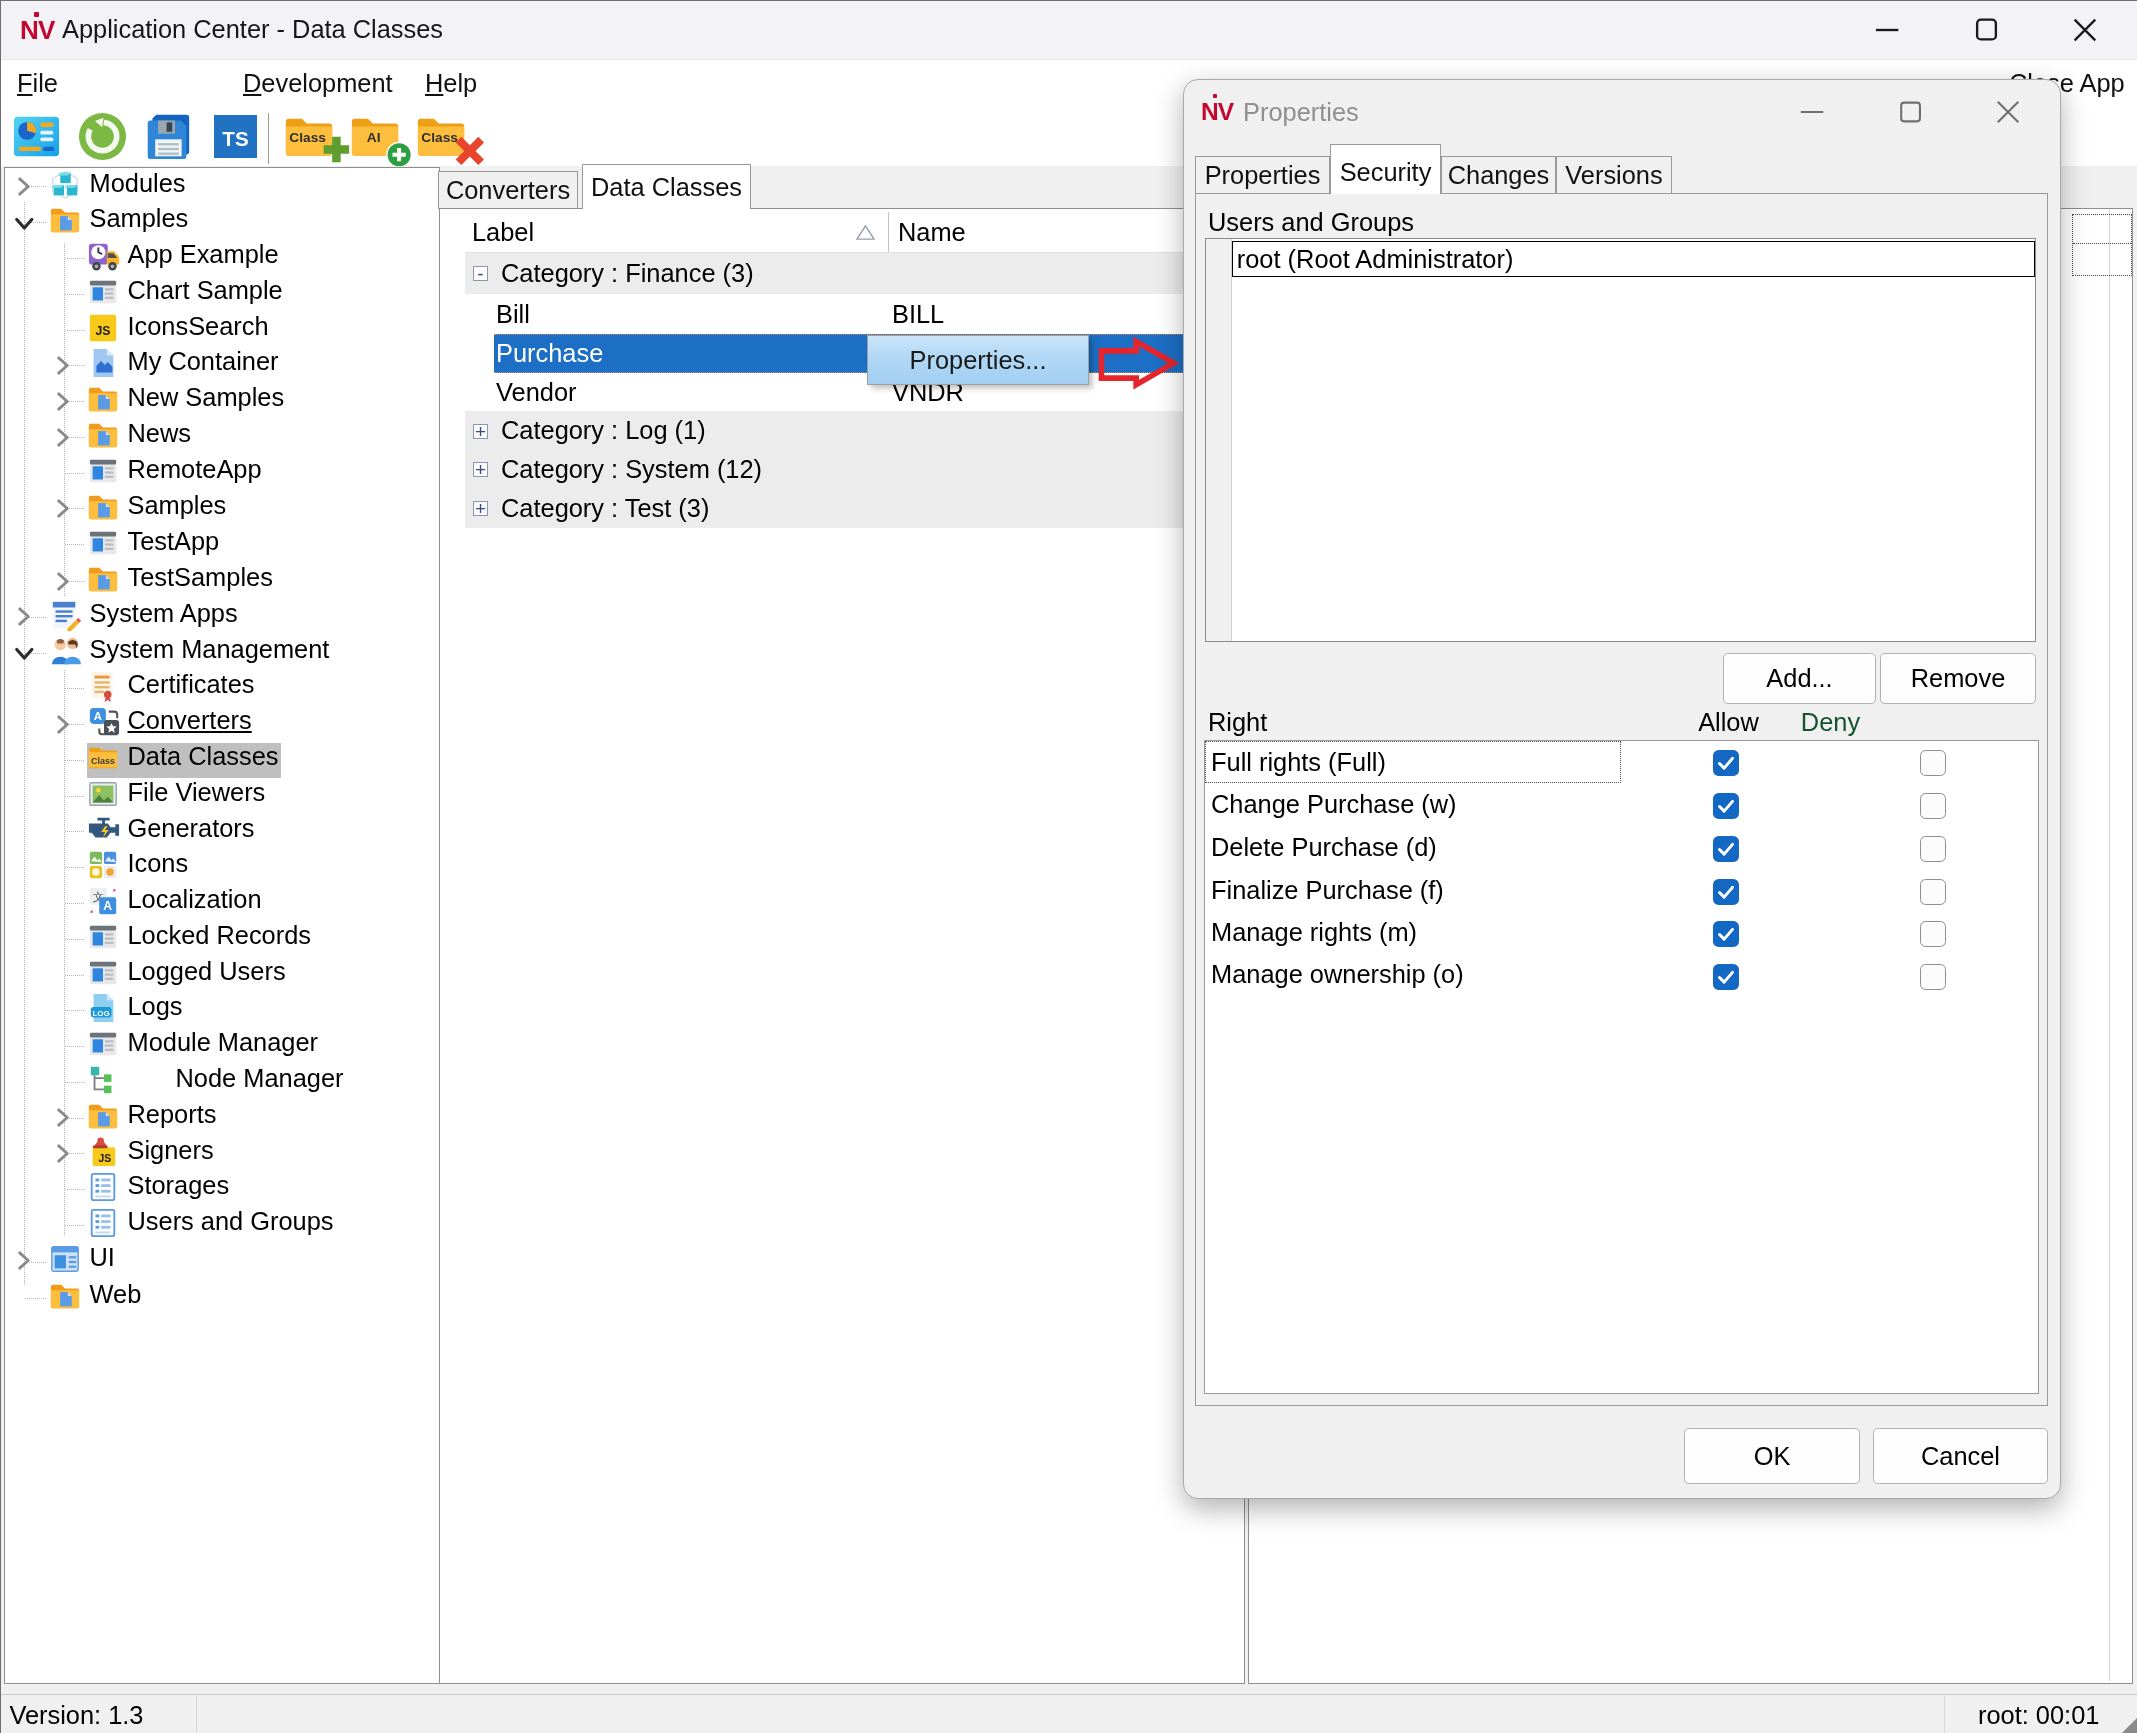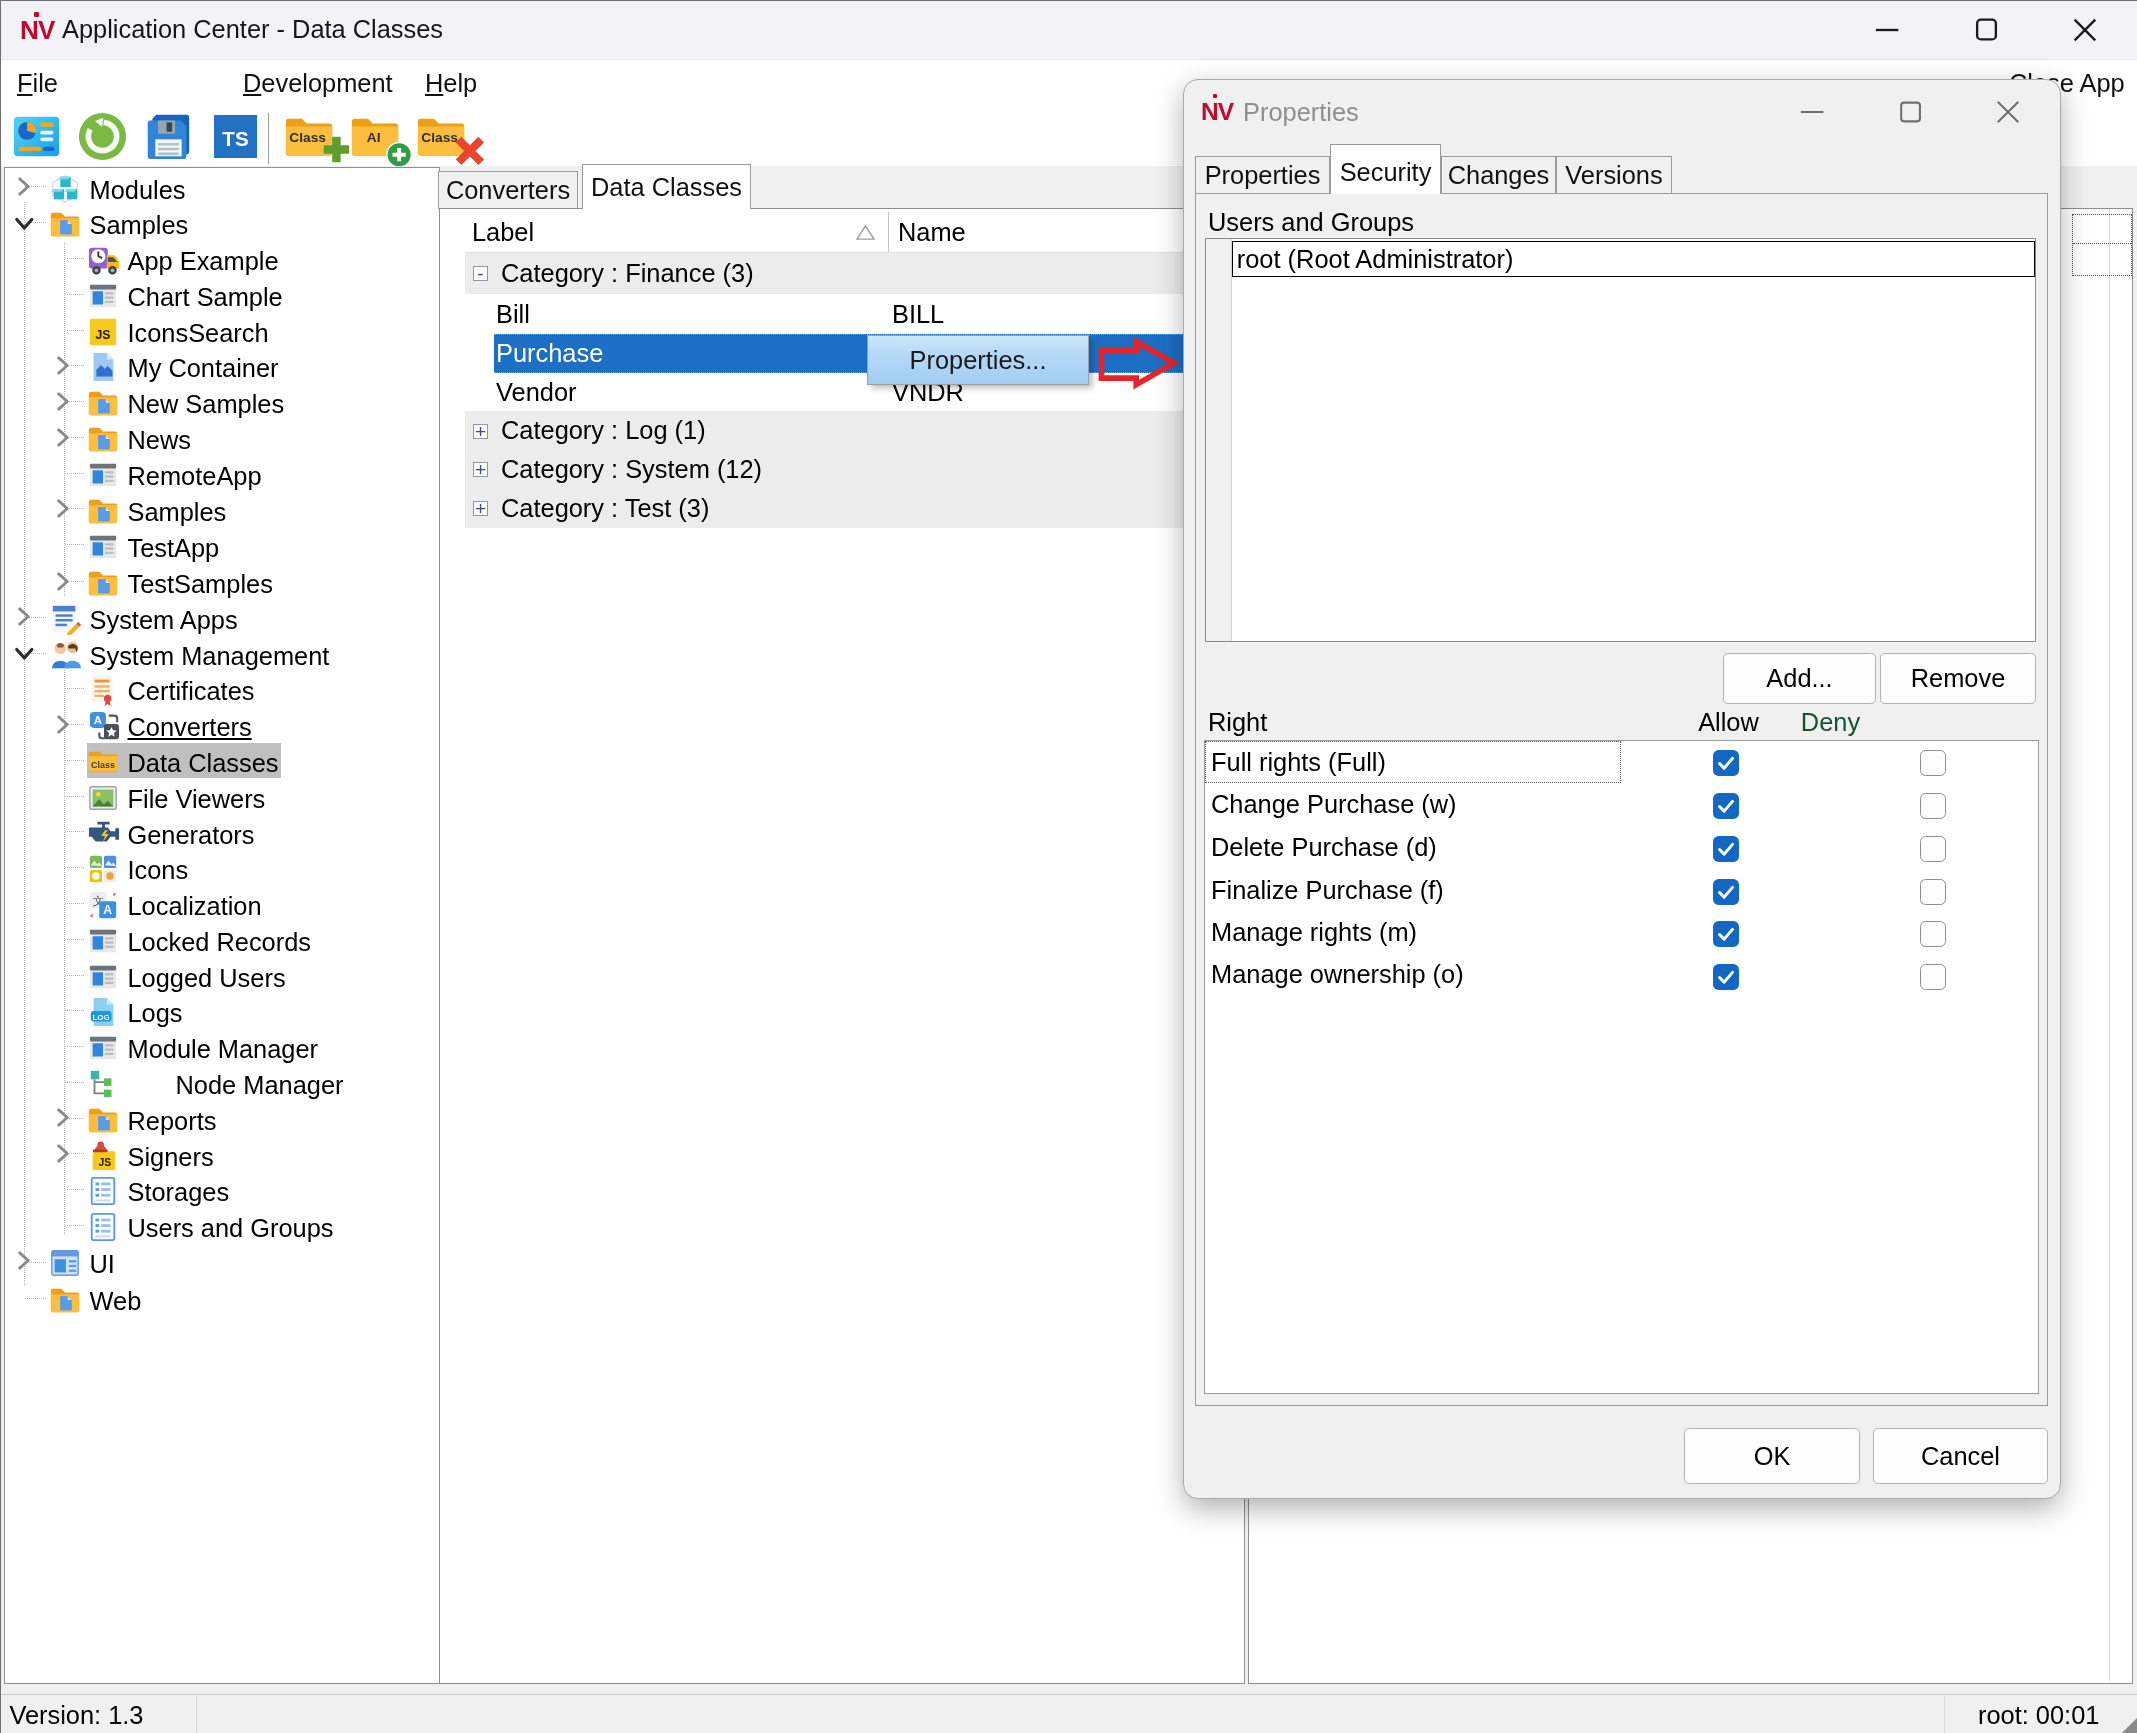--- a/index.html
+++ b/index.html
@@ -6,21 +6,21 @@
   body{width:2137px;height:1734px;position:relative;overflow:hidden;
        font-family:"Liberation Sans", sans-serif;background:#f0f0f0;}
   .abs{position:absolute;}
   .titlebar{left:0;top:0;width:2137px;height:59px;background:#f3f2f7;border-bottom:0.9px solid #e8e7ec;}
   .nvlogo{font-weight:bold;color:#c2082f;}
   .menubar{left:0;top:60px;width:2137px;height:47px;background:#ffffff;}
   .menuitem{position:absolute;top:8.5px;font-size:25.4px;color:#111;}
   .toolbar{left:0;top:107px;width:2137px;height:59px;background:#ffffff;}
   .panel{background:#ffffff;border:0.9px solid #8f8f8f;}
   .treepanel{left:3.8px;top:167px;width:434px;height:1515px;}
-  .trow{position:absolute;height:36px;display:flex;align-items:flex-end;font-size:25.4px;color:#000;white-space:nowrap;}
+  .trow{position:absolute;height:36px;display:flex;align-items:flex-start;font-size:25.4px;color:#000;white-space:nowrap;}
   .ticon{display:inline-block;width:32px;height:32px;position:relative;}
   .ticon svg{position:absolute;left:0;top:0;}
   .arrow-c{position:absolute;width:21px;height:21px;}
   .midpanel{left:439px;top:208px;width:804px;height:1474px;}
   .rightpanel{left:1248px;top:208px;width:883px;height:1474px;}
   .tab{position:absolute;font-size:25.4px;color:#111;display:flex;align-items:center;justify-content:center;box-sizing:border-box;white-space:nowrap;}
   .tab.inactive{background:#f0f0f0;border:0.9px solid #9a9a9a;}
   .tab.active{background:#ffffff;border:0.9px solid #9a9a9a;border-bottom:none;}
   .thead{position:absolute;font-size:25.4px;color:#000;}
   .mrow{position:absolute;left:465px;width:771px;font-size:25.4px;color:#000;display:flex;align-items:center;}

